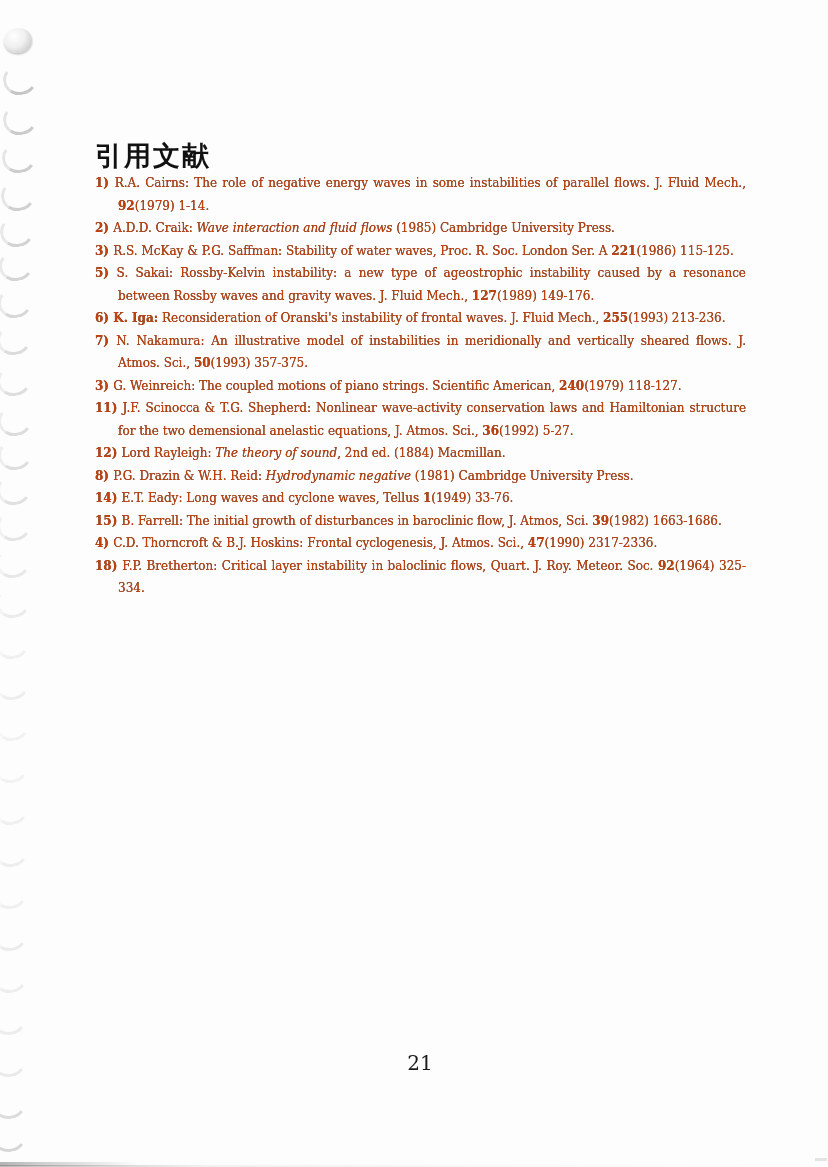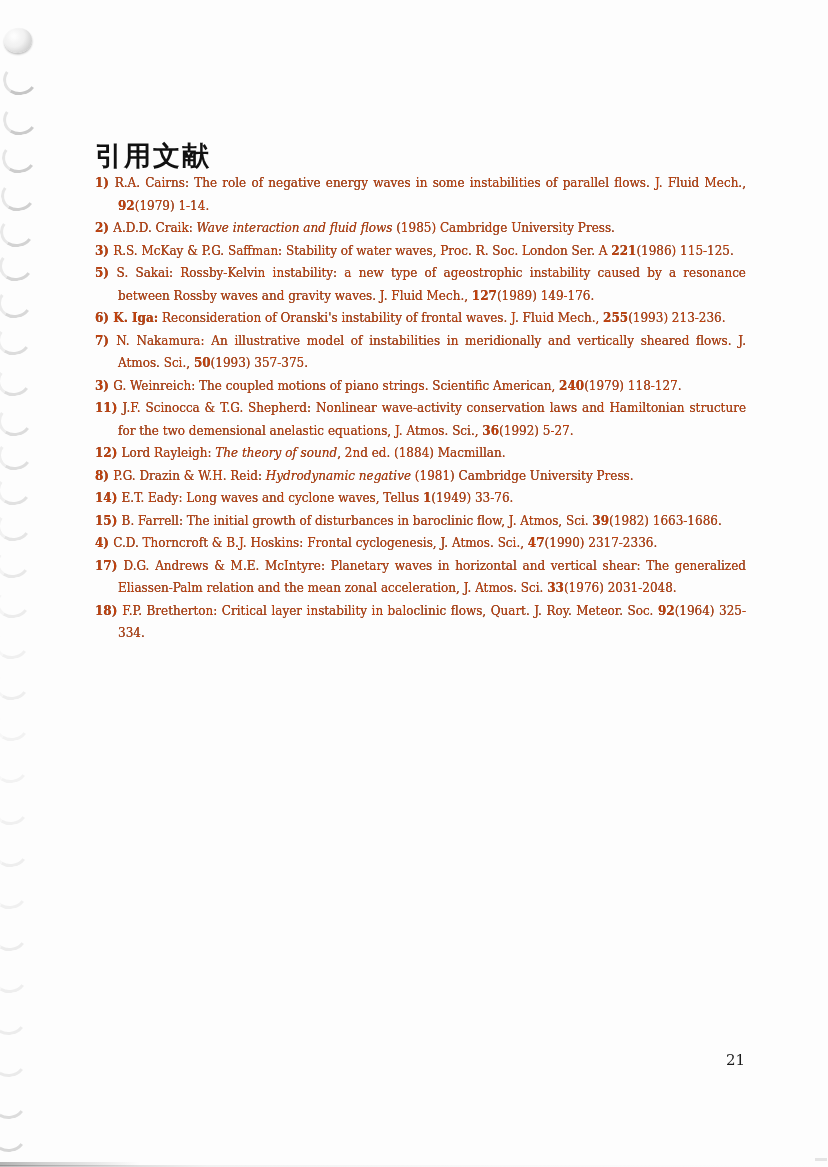--- a/index.html
+++ b/index.html
@@ -57,22 +57,22 @@
   }
   .ref { padding-left: 23px; text-indent: -23px; }
   .ref-num { font-weight: bold; }
   .seg-bold { font-weight: bold; }
   .seg-italic { font-style: italic; }
 
   
   .page-number {
     position: absolute;
     left: 95px; width: 650px; top: 1051px;
-    text-align: right;
-    font-size: 15px;
+    text-align: center;
+    font-size: 20px;
     color: #1b1b1b;
   }
 
   
   .edge-smudge-bottom-left {
     position: absolute; left: 0; bottom: 1px;
     width: 140px; height: 4px;
     background: linear-gradient(to right, #8d8d8d, #b8b8b8 30%, #dadada 65%, rgba(230,230,230,0));
     opacity: 0.65;
   }
@@ -133,21 +133,20 @@
       <div class="ref"><span class="ref-num">5) </span><span>S. Sakai: Rossby-Kelvin instability: a new type of ageostrophic instability caused by a resonance between Rossby waves and gravity waves. J. Fluid Mech., </span><span class="seg-bold">127</span><span>(1989) 149-176.</span></div>
       <div class="ref"><span class="ref-num">6) </span><span class="seg-bold">K. Iga:</span><span> Reconsideration of Oranski's instability of frontal waves. J. Fluid Mech., </span><span class="seg-bold">255</span><span>(1993) 213-236.</span></div>
       <div class="ref"><span class="ref-num">7) </span><span>N. Nakamura: An illustrative model of instabilities in meridionally and vertically sheared flows. J. Atmos. Sci., </span><span class="seg-bold">50</span><span>(1993) 357-375.</span></div>
       <div class="ref"><span class="ref-num">3) </span><span>G. Weinreich: The coupled motions of piano strings. Scientific American, </span><span class="seg-bold">240</span><span>(1979) 118-127.</span></div>
       <div class="ref"><span class="ref-num">11) </span><span>J.F. Scinocca &amp; T.G. Shepherd: Nonlinear wave-activity conservation laws and Hamiltonian structure for the two demensional anelastic equations, J. Atmos. Sci., </span><span class="seg-bold">36</span><span>(1992) 5-27.</span></div>
       <div class="ref"><span class="ref-num">12) </span><span>Lord Rayleigh: </span><span class="seg-italic">The theory of sound</span><span>, 2nd ed. (1884) Macmillan.</span></div>
       <div class="ref"><span class="ref-num">8) </span><span>P.G. Drazin &amp; W.H. Reid: </span><span class="seg-italic">Hydrodynamic negative</span><span> (1981) Cambridge University Press.</span></div>
       <div class="ref"><span class="ref-num">14) </span><span>E.T. Eady: Long waves and cyclone waves, Tellus </span><span class="seg-bold">1</span><span>(1949) 33-76.</span></div>
       <div class="ref"><span class="ref-num">15) </span><span>B. Farrell: The initial growth of disturbances in baroclinic flow, J. Atmos, Sci. </span><span class="seg-bold">39</span><span>(1982) 1663-1686.</span></div>
       <div class="ref"><span class="ref-num">4) </span><span>C.D. Thorncroft &amp; B.J. Hoskins: Frontal cyclogenesis, J. Atmos. Sci., </span><span class="seg-bold">47</span><span>(1990) 2317-2336.</span></div>
-      <div class="ref"><span class="ref-num">17) </span><span>D.G. Andrews &amp; M.E. McIntyre: Planetary waves in horizontal and vertical shear: The generalized Eliassen-Palm relation and the mean zonal acceleration, J. Atmos. Sci. </span><span class="seg-bold">33</span><span>(1976) 2031-2048.</span></div>
       <div class="ref"><span class="ref-num">18) </span><span>F.P. Bretherton: Critical layer instability in baloclinic flows, Quart. J. Roy. Meteor. Soc. </span><span class="seg-bold">92</span><span>(1964) 325-334.</span></div>
     </div>
 
   <div class="page-number">21</div>
 
   <div class="edge-smudge-bottom-left"></div>
   <div class="edge-line-bottom"></div>
   <div class="edge-tick-right"></div>
 
 </div>

